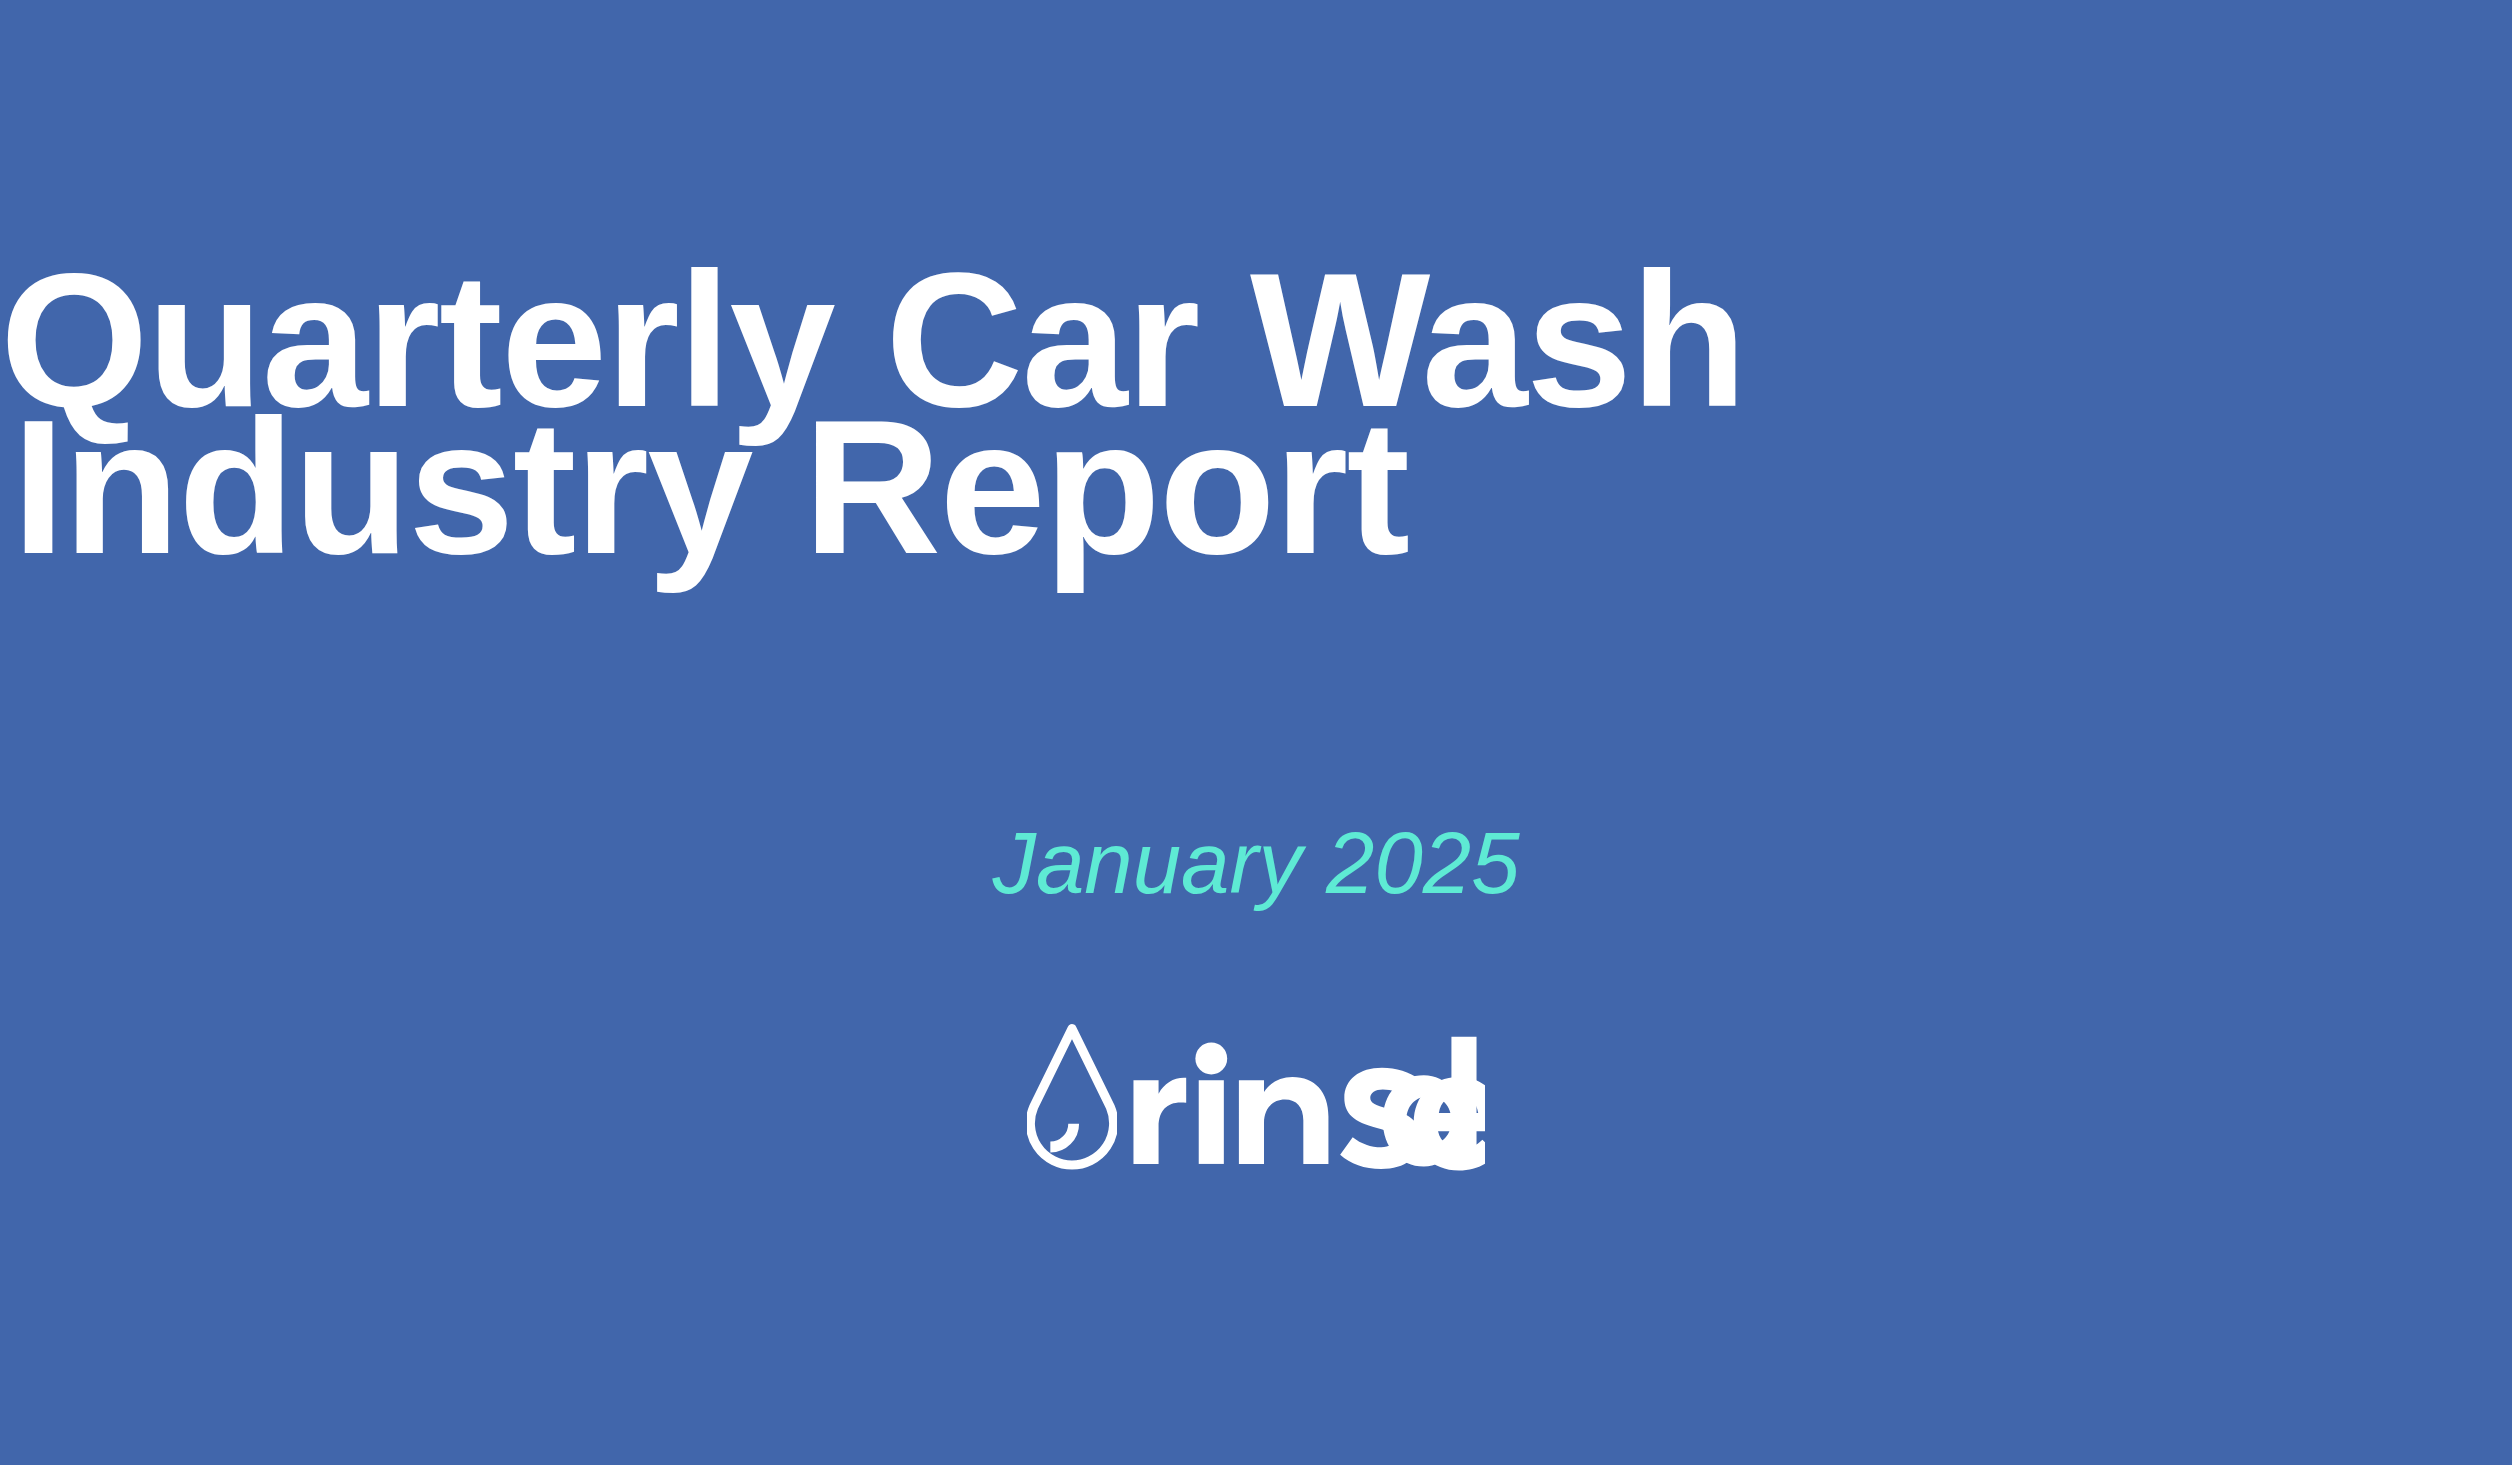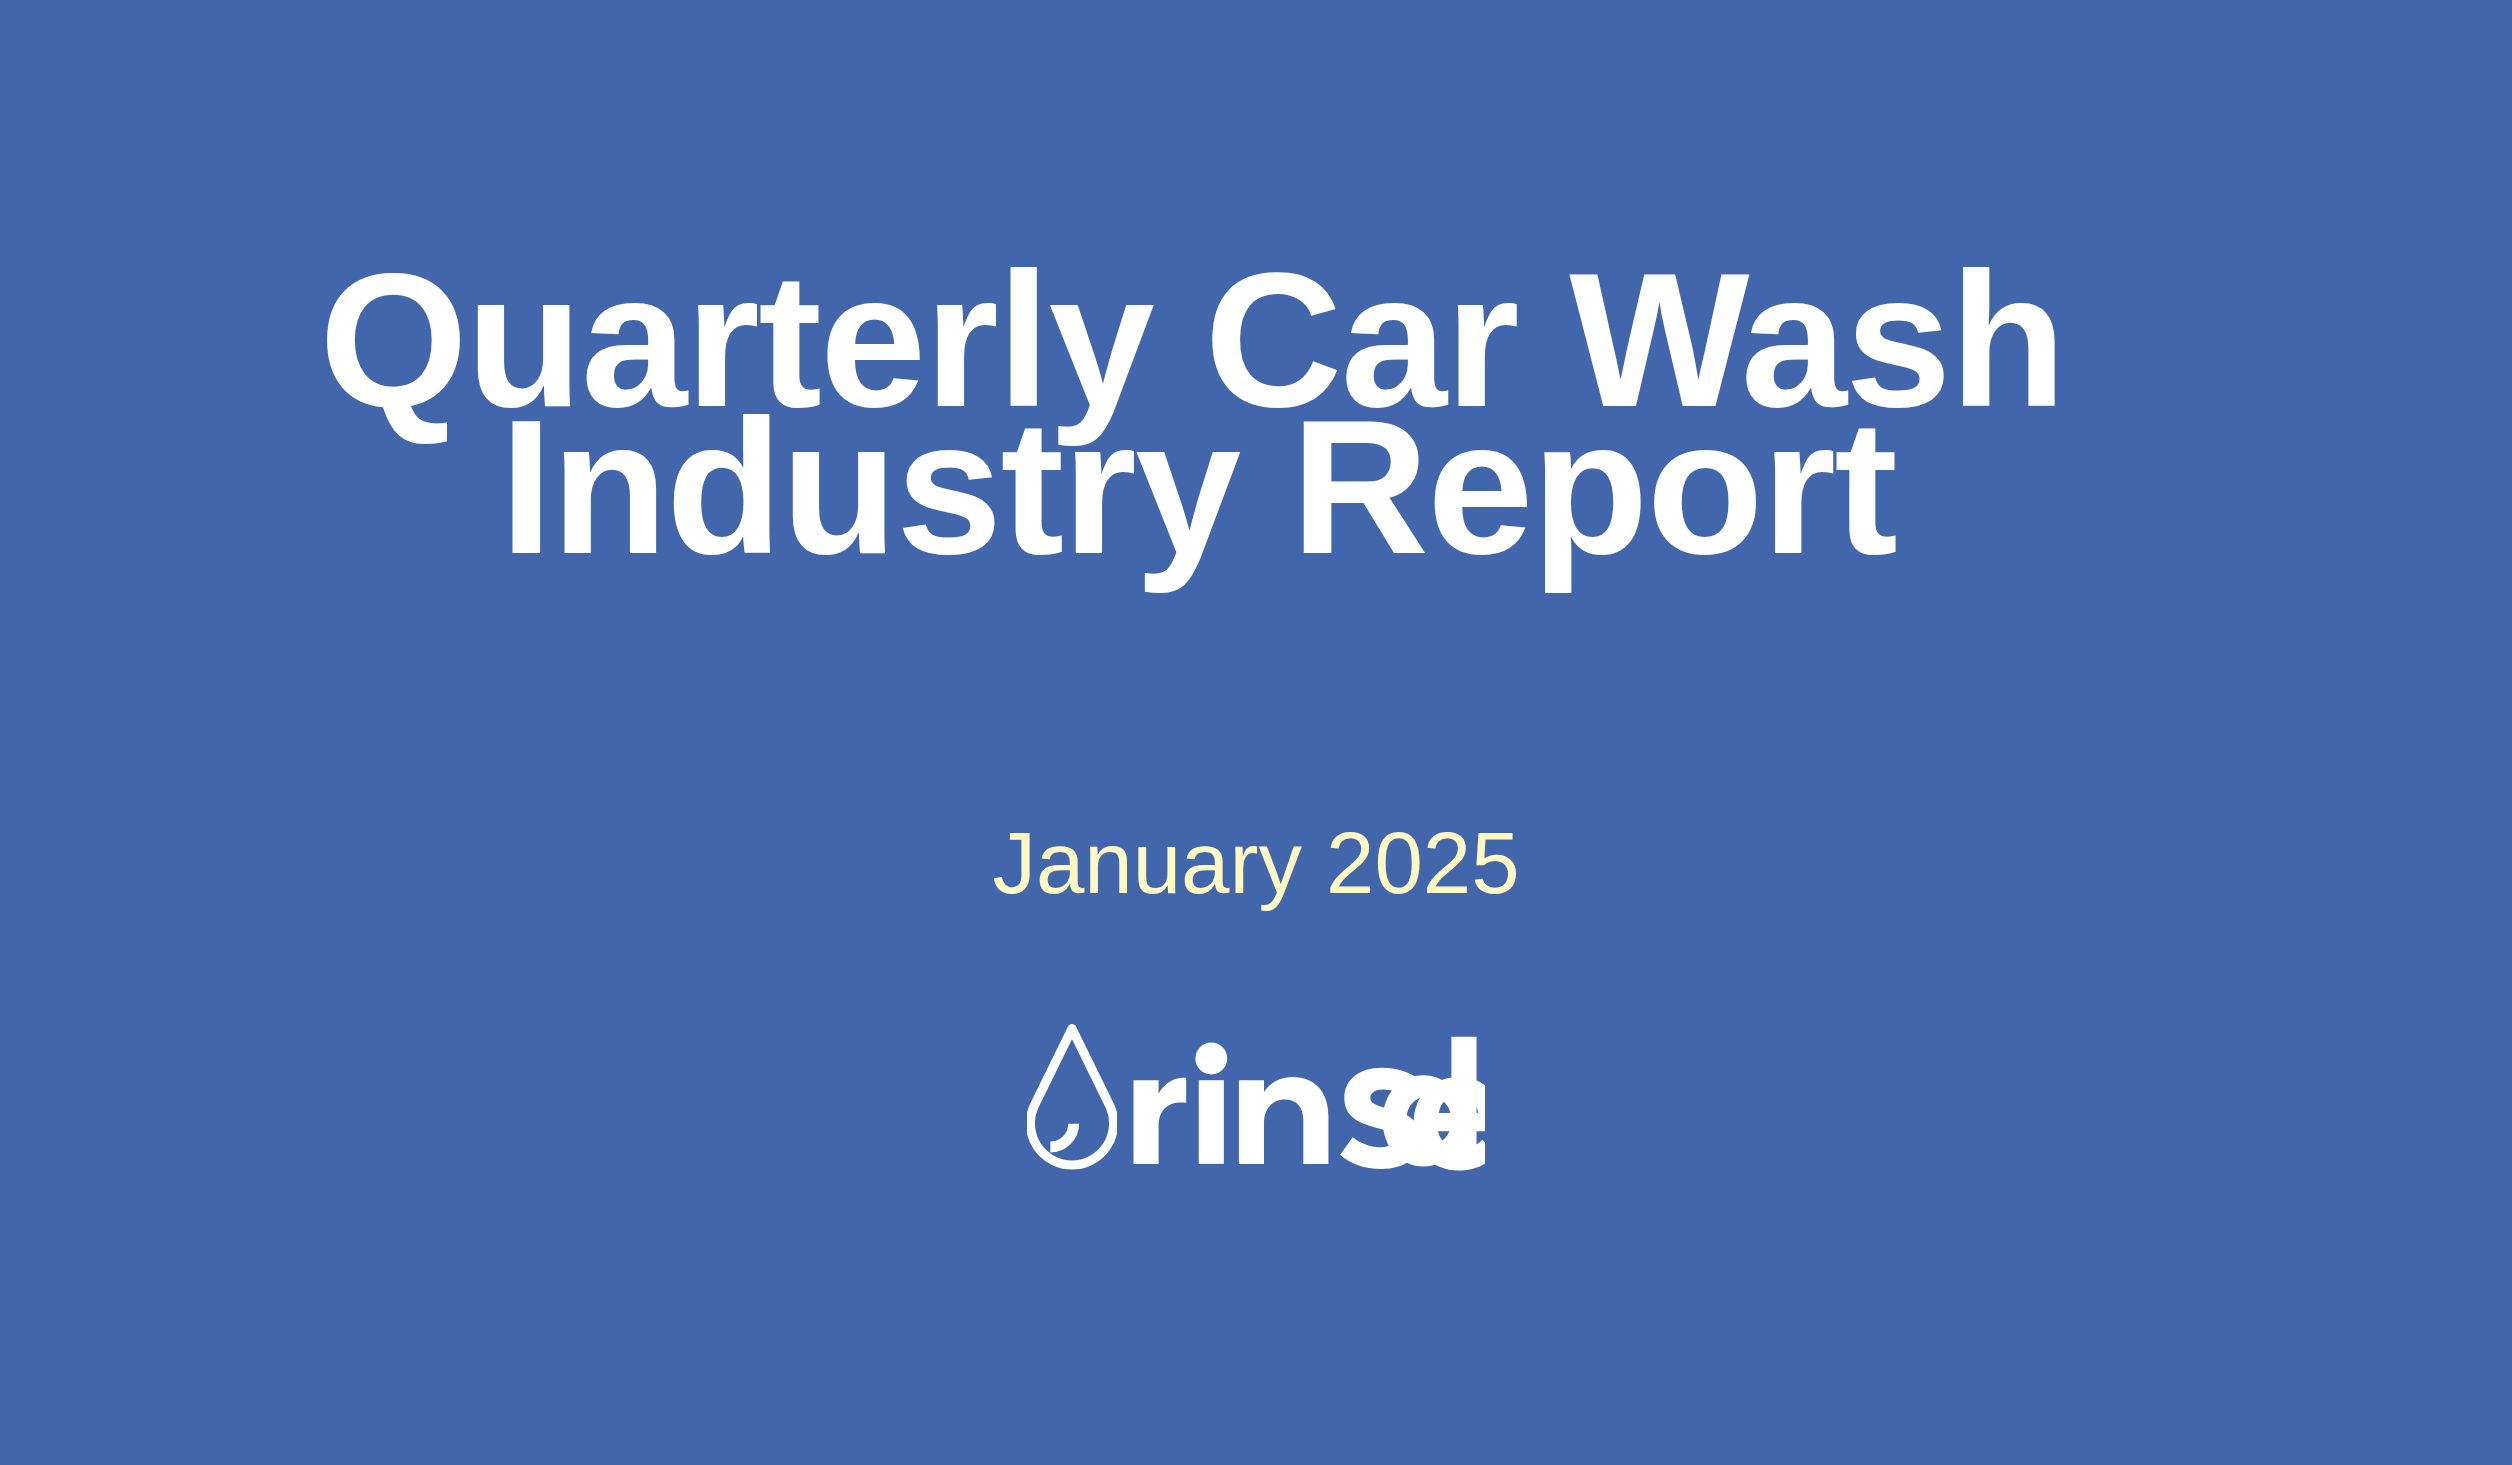--- a/index.html
+++ b/index.html
@@ -24,21 +24,21 @@
     align-items: center;
     justify-content: flex-start;
     box-sizing: border-box;
   }
 
   .title-block {
     position: absolute;
     top: 266px;
     left: 0;
     width: 2384px;
-    text-align: center;
+    text-align: left;
   }
 
   .title-line {
     display: block;
     color: #ffffff;
     font-family: "Liberation Sans", sans-serif;
     font-weight: bold;
     font-size: 191px;
     line-height: 147px;
     letter-spacing: -1.7px;
@@ -53,22 +53,23 @@
   .subtitle-block {
     position: absolute;
     top: 816px;
     left: 0;
     width: 2512px;
     text-align: center;
   }
 
   .subtitle {
     display: inline-block;
-    color: #fef9c3;
+    color: #5eead4;
     font-family: "Liberation Sans", sans-serif;
+    font-style: italic;
     font-weight: normal;
     font-size: 87px;
     line-height: 94px;
     letter-spacing: 0px;
     white-space: nowrap;
   }
 
   .logo-block {
     position: absolute;
     top: 1017px;

